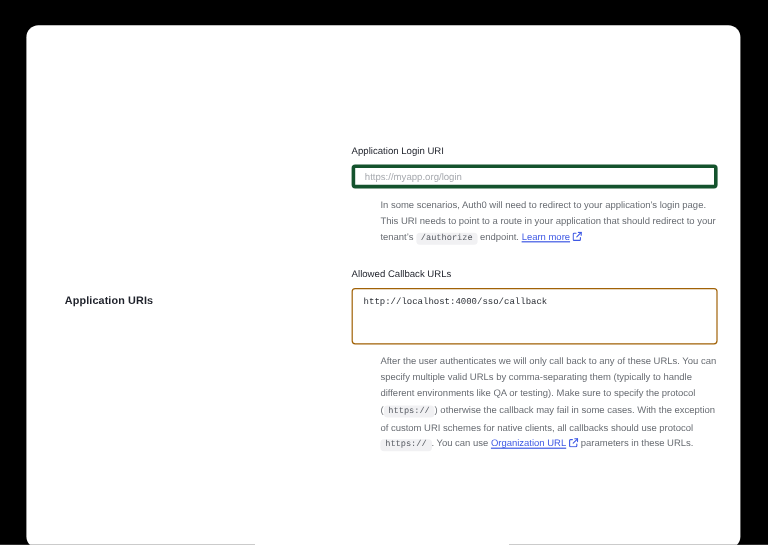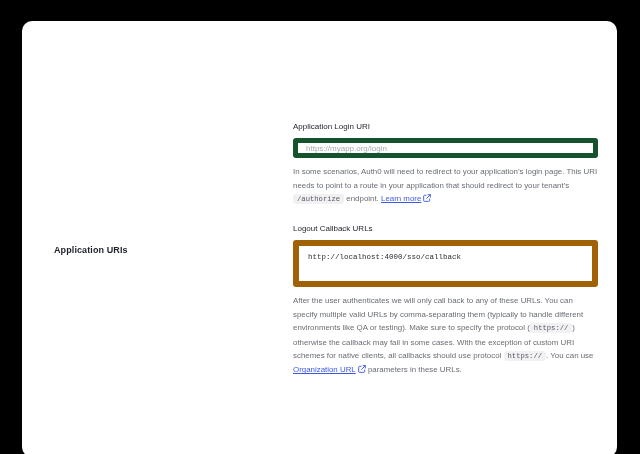--- a/index.html
+++ b/index.html
@@ -37,52 +37,53 @@
   .field:first-child { margin-top: 0; }
   .field-label {
     font-size: 8px;
     font-weight: 400;
     color: #1e212a;
     margin-bottom: 7px;
   }
   .text-input {
     width: 100%;
     height: 20px;
-    border: 5px solid #14532d;
+    border: 3px solid #14532d;
     border-radius: 3px;
     background: #ffffff;
     padding: 0 8px;
     font-family: "Liberation Sans", sans-serif;
     font-size: 8px;
     color: #2a2e35;
     outline: none;
     display: block;
   }
   .text-input::placeholder { color: #a7aaaf; }
   .url-textarea {
     width: 100%;
-    border: 6px solid #a16207;
+    border: 1px solid #a16207;
     border-radius: 3px;
     background: #ffffff;
     padding: 6px 9px;
     font-family: "Liberation Mono", "DejaVu Sans Mono", monospace;
     font-size: 7.5px;
     line-height: 10px;
     color: #2a2e35;
     resize: none;
     outline: none;
     display: block;
   }
   .url-textarea.tall { height: 47px; }
   .url-textarea.short { height: 43px; }
   .help {
     font-size: 7.9px;
     line-height: 13.4px;
     color: #696d73;
     margin-top: 7px;
+    margin-left: 24px;
   }
   .chip {
     font-family: "Liberation Mono", "DejaVu Sans Mono", monospace;
     font-size: 7.2px;
     background: #f1f1f3;
     color: #565a61;
     padding: 1px 4px;
     border-radius: 3px;
     white-space: nowrap;
   }
@@ -121,21 +122,21 @@
       <div class="field-label">Application Login URI</div>
       <input class="text-input" type="text" placeholder="https://myapp.org/login" style="">
       <div class="help">In some scenarios, Auth0 will need to redirect to your application’s login page. This URI needs to point to a route in your application that should redirect to your tenant’s <code class="chip">/authorize</code> endpoint. <a class="hlink" href="#">Learn more<span class="ext-icon"><svg width="8" height="8" viewBox="0 0 12 12" fill="none" stroke="currentColor" stroke-width="1.4" stroke-linecap="round" stroke-linejoin="round">
                 <path d="M4.5 2H2.2C1.5 2 1 2.5 1 3.2v6.6C1 10.5 1.5 11 2.2 11h6.6c.7 0 1.2-.5 1.2-1.2V7.5"></path>
                 <path d="M7.5 1H11v3.5"></path>
                 <path d="M11 1L5.5 6.5"></path>
               </svg></span></a></div>
     </div>
 
     <div class="field">
-      <div class="field-label">Logout Callback URLs</div>
+      <div class="field-label">Allowed Callback URLs</div>
       <textarea class="url-textarea tall" spellcheck="false" style="">http://localhost:4000/sso/callback</textarea>
       <div class="help">After the user authenticates we will only call back to any of these URLs. You can specify multiple valid URLs by comma-separating them (typically to handle different environments like QA or testing). Make sure to specify the protocol (<code class="chip">https://</code>) otherwise the callback may fail in some cases. With the exception of custom URI schemes for native clients, all callbacks should use protocol <code class="chip">https://</code>. You can use <a class="hlink" href="#">Organization URL<span class="ext-icon"><svg width="8" height="8" viewBox="0 0 12 12" fill="none" stroke="currentColor" stroke-width="1.4" stroke-linecap="round" stroke-linejoin="round">
                 <path d="M4.5 2H2.2C1.5 2 1 2.5 1 3.2v6.6C1 10.5 1.5 11 2.2 11h6.6c.7 0 1.2-.5 1.2-1.2V7.5"></path>
                 <path d="M7.5 1H11v3.5"></path>
                 <path d="M11 1L5.5 6.5"></path>
               </svg></span></a> parameters in these URLs.</div>
     </div>
 
 
   </div>

